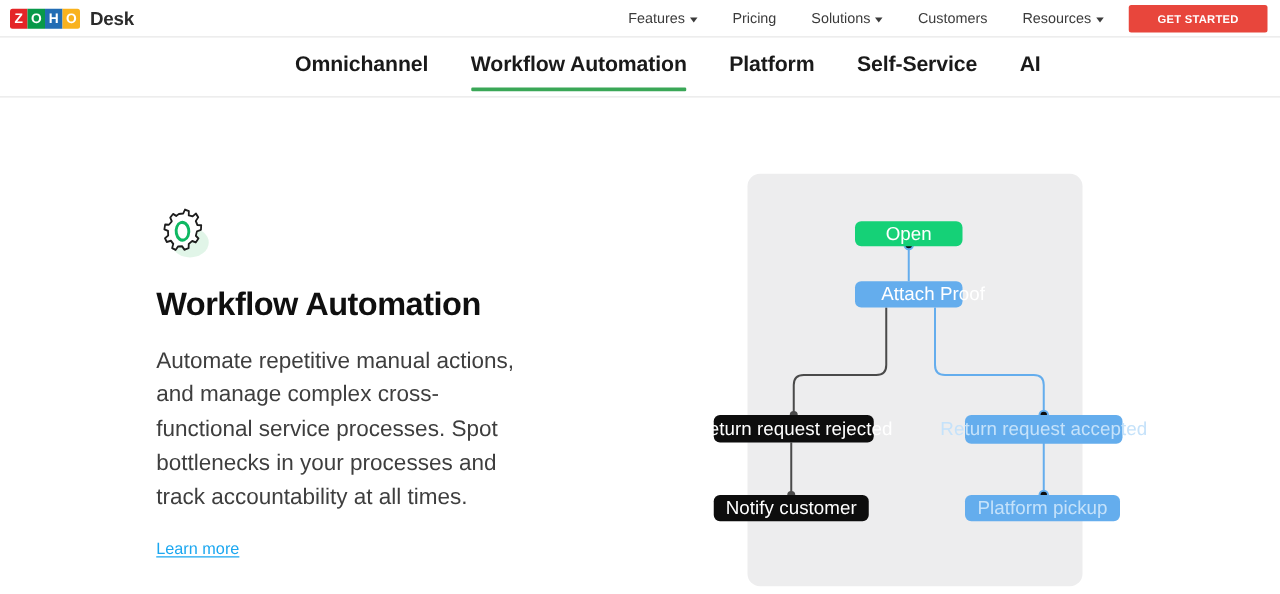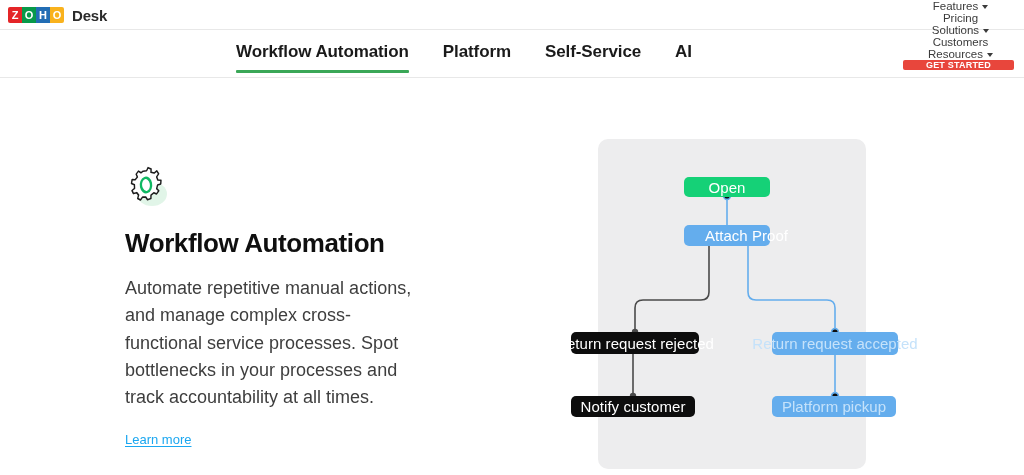--- a/index.html
+++ b/index.html
@@ -58,21 +58,20 @@
     letter-spacing: -0.2px;
   }
 
   .topnav {
     position: absolute;
     right: 0; top: 0;
     height: 30px;
     display: flex;
     align-items: center;
     gap: 0;
-    flex-direction: column;
   }
   .topnav-item {
     font-size: 11.5px;
     color: #3b3b3b;
     padding: 0 14px;
     height: 30px;
     display: flex;
     align-items: center;
     gap: 4px;
     cursor: pointer;
@@ -239,20 +238,21 @@
     <div class="topnav-item">
       <span>Resources</span>
       <span class="caret"></span>
     </div>
     <button class="cta-btn">GET STARTED</button>
   </nav>
 </div>
 
 <div class="tabrow">
   <div class="tabs">
+    <div class="tab">Omnichannel</div>
     <div class="tab active">Workflow Automation</div>
     <div class="tab">Platform</div>
     <div class="tab">Self-Service</div>
     <div class="tab">AI</div>
   </div>
 </div>
 
 <div class="left-col">
 
   <div class="feature-icon-wrap">

